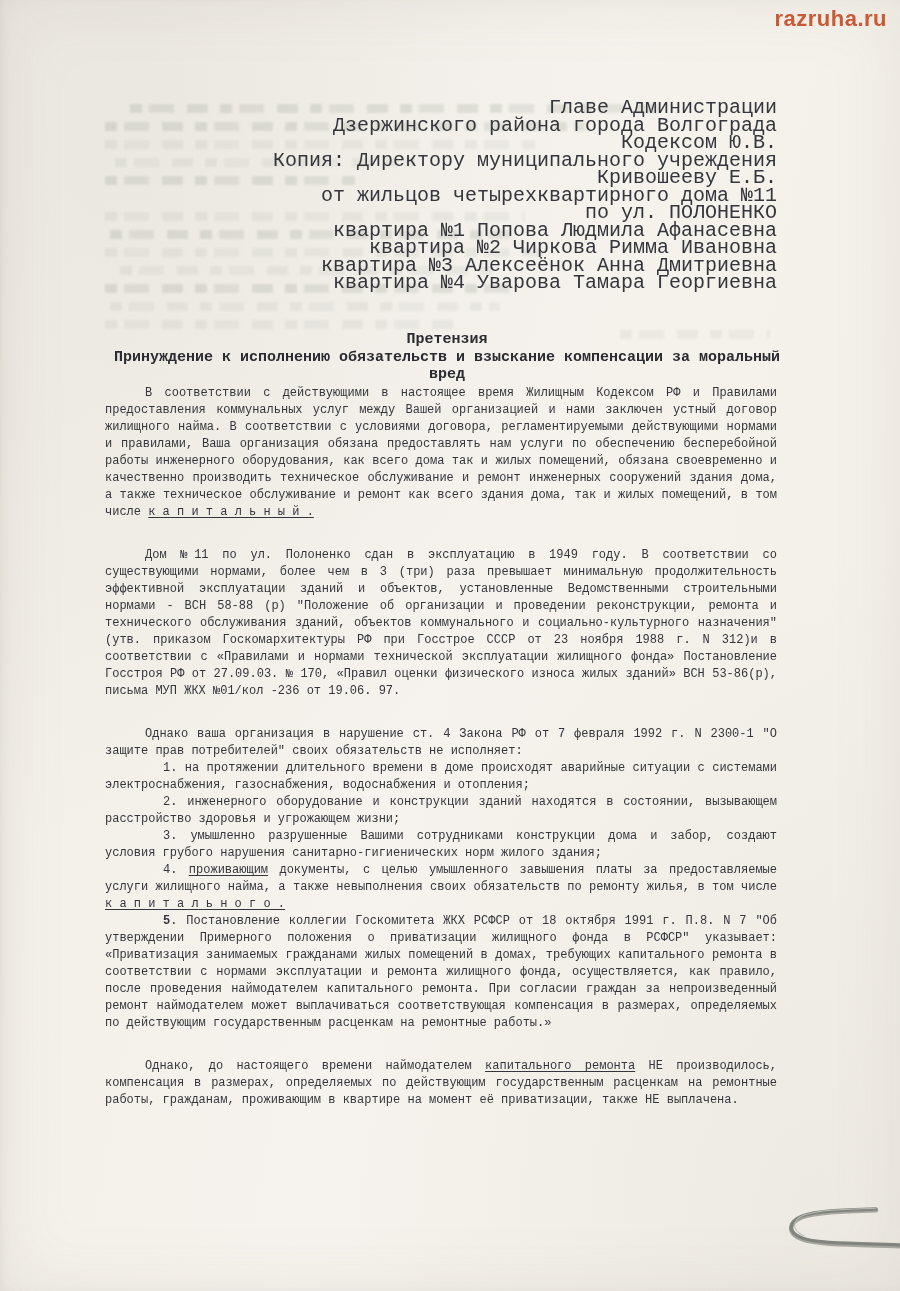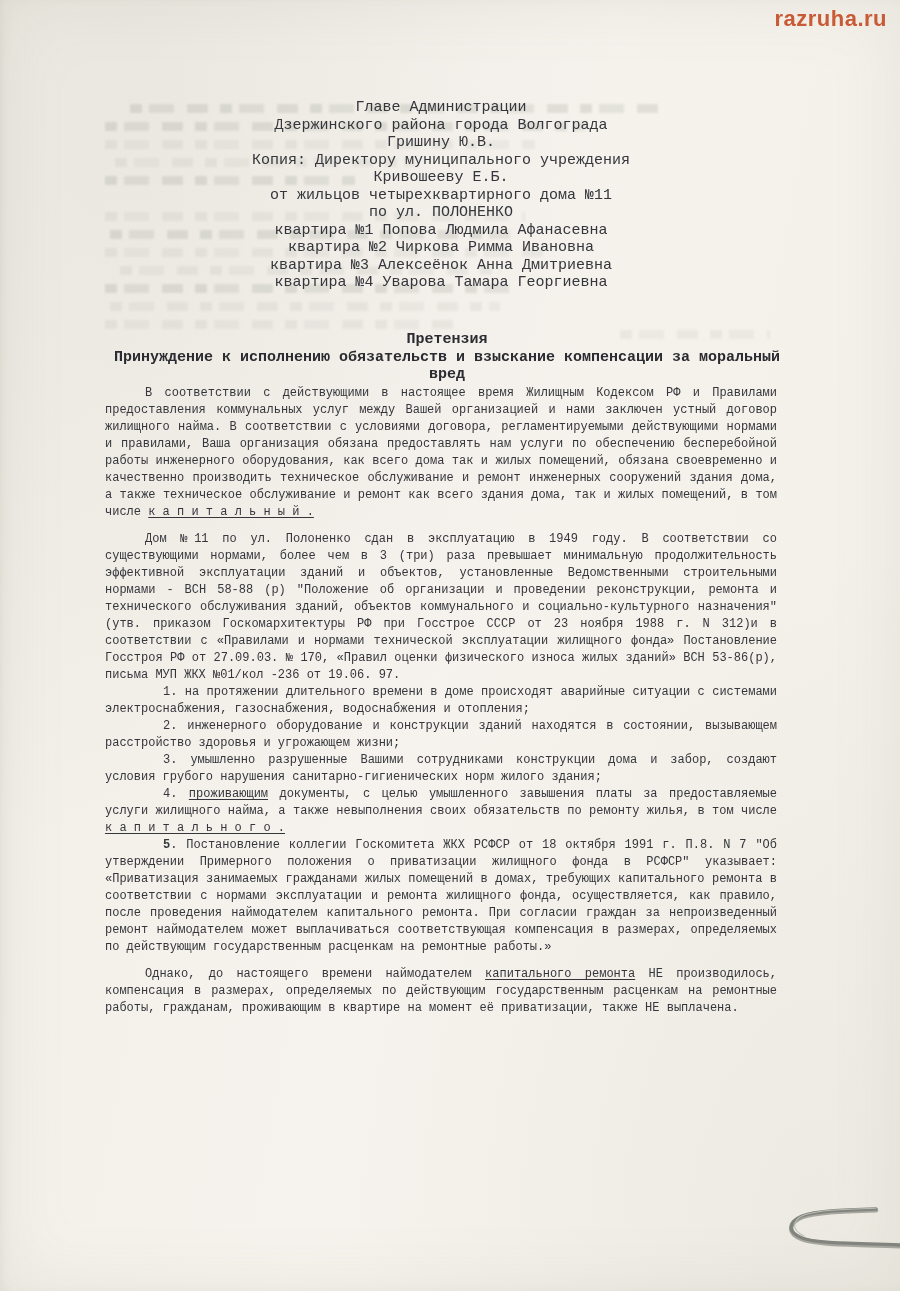--- a/index.html
+++ b/index.html
@@ -17,36 +17,36 @@
     font-family:"Liberation Mono","DejaVu Sans Mono",monospace;
     color:#35363c;
   }
   .watermark {
     position:absolute; top:6px; right:13px;
     font-family:"Liberation Sans","DejaVu Sans",sans-serif;
     font-weight:bold; font-size:22px; letter-spacing:0.5px;
   }
   .addr {
     position:absolute; left:105px; top:99px; width:672px;
-    font-size:15px; line-height:17.5px;
-    text-align:center; white-space:nowrap;
+    font-size:20px; line-height:17.5px;
+    text-align:right; white-space:nowrap;
   }
   .title-block {
     position:absolute; left:111px; top:331px; width:672px;
     font-size:15px; line-height:17.5px;
     font-weight:bold; text-align:center; color:#2b2c31;
   }
   .body-block {
     position:absolute; left:105px; top:385px; width:672px;
     font-size:12px; line-height:17px;
     text-align:justify;
   }
   .para { text-indent:40px; margin:0; }
   .para.item { text-indent:58px; }
-  .para.gap { margin-top:10px; }
+  .para.gap { margin-top:26px; }
   .u { text-decoration:underline; text-underline-offset:2px; text-decoration-thickness:1.3px; }
   .b { font-weight:bold; }
   .ghost {
     position:absolute; height:9px;
     background:repeating-linear-gradient(90deg,
       rgba(125,135,118,0.34) 0 12px, rgba(125,135,118,0) 12px 19px,
       rgba(125,135,118,0.28) 19px 44px, rgba(125,135,118,0) 44px 57px,
       rgba(125,135,118,0.32) 57px 78px, rgba(125,135,118,0) 78px 90px);
     filter:blur(1.1px);
     opacity:0.55;
@@ -71,39 +71,40 @@
   <div class="ghost faint" style="left:105px; top:248px; width:440px;"></div>
   <div class="ghost faint" style="left:120px; top:266px; width:380px;"></div>
   <div class="ghost" style="left:105px; top:284px; width:410px;"></div>
   <div class="ghost faint" style="left:110px; top:302px; width:390px;"></div>
   <div class="ghost faint" style="left:105px; top:320px; width:350px;"></div>
   <div class="ghost faint" style="left:620px; top:330px; width:150px;"></div>
 
   <div class="addr">
       <div>Главе Администрации</div>
       <div>Дзержинского района города Волгограда</div>
-      <div>Гришину Ю.В.</div>
+      <div>Кодексом Ю.В.</div>
       <div>Копия: Директору муниципального учреждения</div>
       <div>Кривошееву Е.Б.</div>
       <div>от жильцов четырехквартирного дома №11</div>
       <div>по ул. ПОЛОНЕНКО</div>
       <div>квартира №1 Попова Людмила Афанасевна</div>
       <div>квартира №2 Чиркова Римма Ивановна</div>
       <div>квартира №3 Алексеёнок Анна Дмитриевна</div>
       <div>квартира №4 Уварова Тамара Георгиевна</div>
     </div>
 
   <div class="title-block">
     <div>Претензия</div>
     <div>Принуждение к исполнению обязательств и взыскание компенсации за моральный вред</div>
   </div>
 
   <div class="body-block">
       <div class="para"><span>В соответствии с действующими в настоящее время Жилищным Кодексом РФ и Правилами предоставления коммунальных услуг между Вашей организацией и нами заключен устный договор жилищного найма. В соответствии с условиями договора, регламентируемыми действующими нормами и правилами, Ваша организация обязана предоставлять нам услуги по обеспечению бесперебойной работы инженерного оборудования, как всего дома так и жилых помещений, обязана своевременно и качественно производить техническое обслуживание и ремонт инженерных сооружений здания дома, а также техническое обслуживание и ремонт как всего здания дома, так и жилых помещений, в том числе </span><span class="u">к а п и т а л ь н ы й .</span></div>
       <div class="para gap"><span>Дом №11 по ул. Полоненко сдан в эксплуатацию в 1949 году. В соответствии со существующими нормами, более чем в 3 (три) раза превышает минимальную продолжительность эффективной эксплуатации зданий и объектов, установленные Ведомственными строительными нормами - ВСН 58-88 (р) "Положение об организации и проведении реконструкции, ремонта и технического обслуживания зданий, объектов коммунального и социально-культурного назначения"(утв. приказом Госкомархитектуры РФ при Госстрое СССР от 23 ноября 1988 г. N 312)и в соответствии с «Правилами и нормами технической эксплуатации жилищного фонда» Постановление Госстроя РФ от 27.09.03. № 170, «Правил оценки физического износа жилых зданий» ВСН 53-86(р), письма МУП ЖКХ №01/кол -236 от 19.06. 97.</span></div>
+      <div class="para gap"><span>Однако ваша организация в нарушение ст. 4 Закона РФ от 7 февраля 1992 г. N 2300-1 "О защите прав потребителей" своих обязательств не исполняет:</span></div>
       <div class="para item"><span>1. на протяжении длительного времени в доме происходят аварийные ситуации с системами электроснабжения, газоснабжения, водоснабжения и отопления;</span></div>
       <div class="para item"><span>2. инженерного оборудование и конструкции зданий находятся в состоянии, вызывающем расстройство здоровья и угрожающем жизни;</span></div>
       <div class="para item"><span>3. умышленно разрушенные Вашими сотрудниками конструкции дома и забор, создают условия грубого нарушения санитарно-гигиенических норм жилого здания;</span></div>
       <div class="para item"><span>4. </span><span class="u">проживающим</span><span> документы, с целью умышленного завышения платы за предоставляемые услуги жилищного найма, а также невыполнения своих обязательств по ремонту жилья, в том числе </span><span class="u">к а п и т а л ь н о г о .</span></div>
       <div class="para item"><span class="b">5</span><span>. Постановление коллегии Госкомитета ЖКХ РСФСР от 18 октября 1991 г. П.8. N 7 "Об утверждении Примерного положения о приватизации жилищного фонда в РСФСР" указывает: «Приватизация занимаемых гражданами жилых помещений в домах, требующих капитального ремонта в соответствии с нормами эксплуатации и ремонта жилищного фонда, осуществляется, как правило, после проведения наймодателем капитального ремонта. При согласии граждан за непроизведенный ремонт наймодателем может выплачиваться соответствующая компенсация в размерах, определяемых по действующим государственным расценкам на ремонтные работы.»</span></div>
       <div class="para gap"><span>Однако, до настоящего времени наймодателем </span><span class="u">капитального ремонта</span><span> НЕ производилось, компенсация в размерах, определяемых по действующим государственным расценкам на ремонтные работы, гражданам, проживающим в квартире на момент её приватизации, также НЕ выплачена.</span></div>
     </div>
 
   <svg class="paperclip" viewBox="0 0 122 62" aria-hidden="true">
     <path d="M98,12 C 62,13 38,14 24,19 C 10,25 9,35 24,41 C 38,46.5 72,46 122,48" fill="none" stroke="rgba(40,45,40,0.35)" stroke-width="4.6" stroke-linecap="round" transform="translate(0,1.2)"></path>

